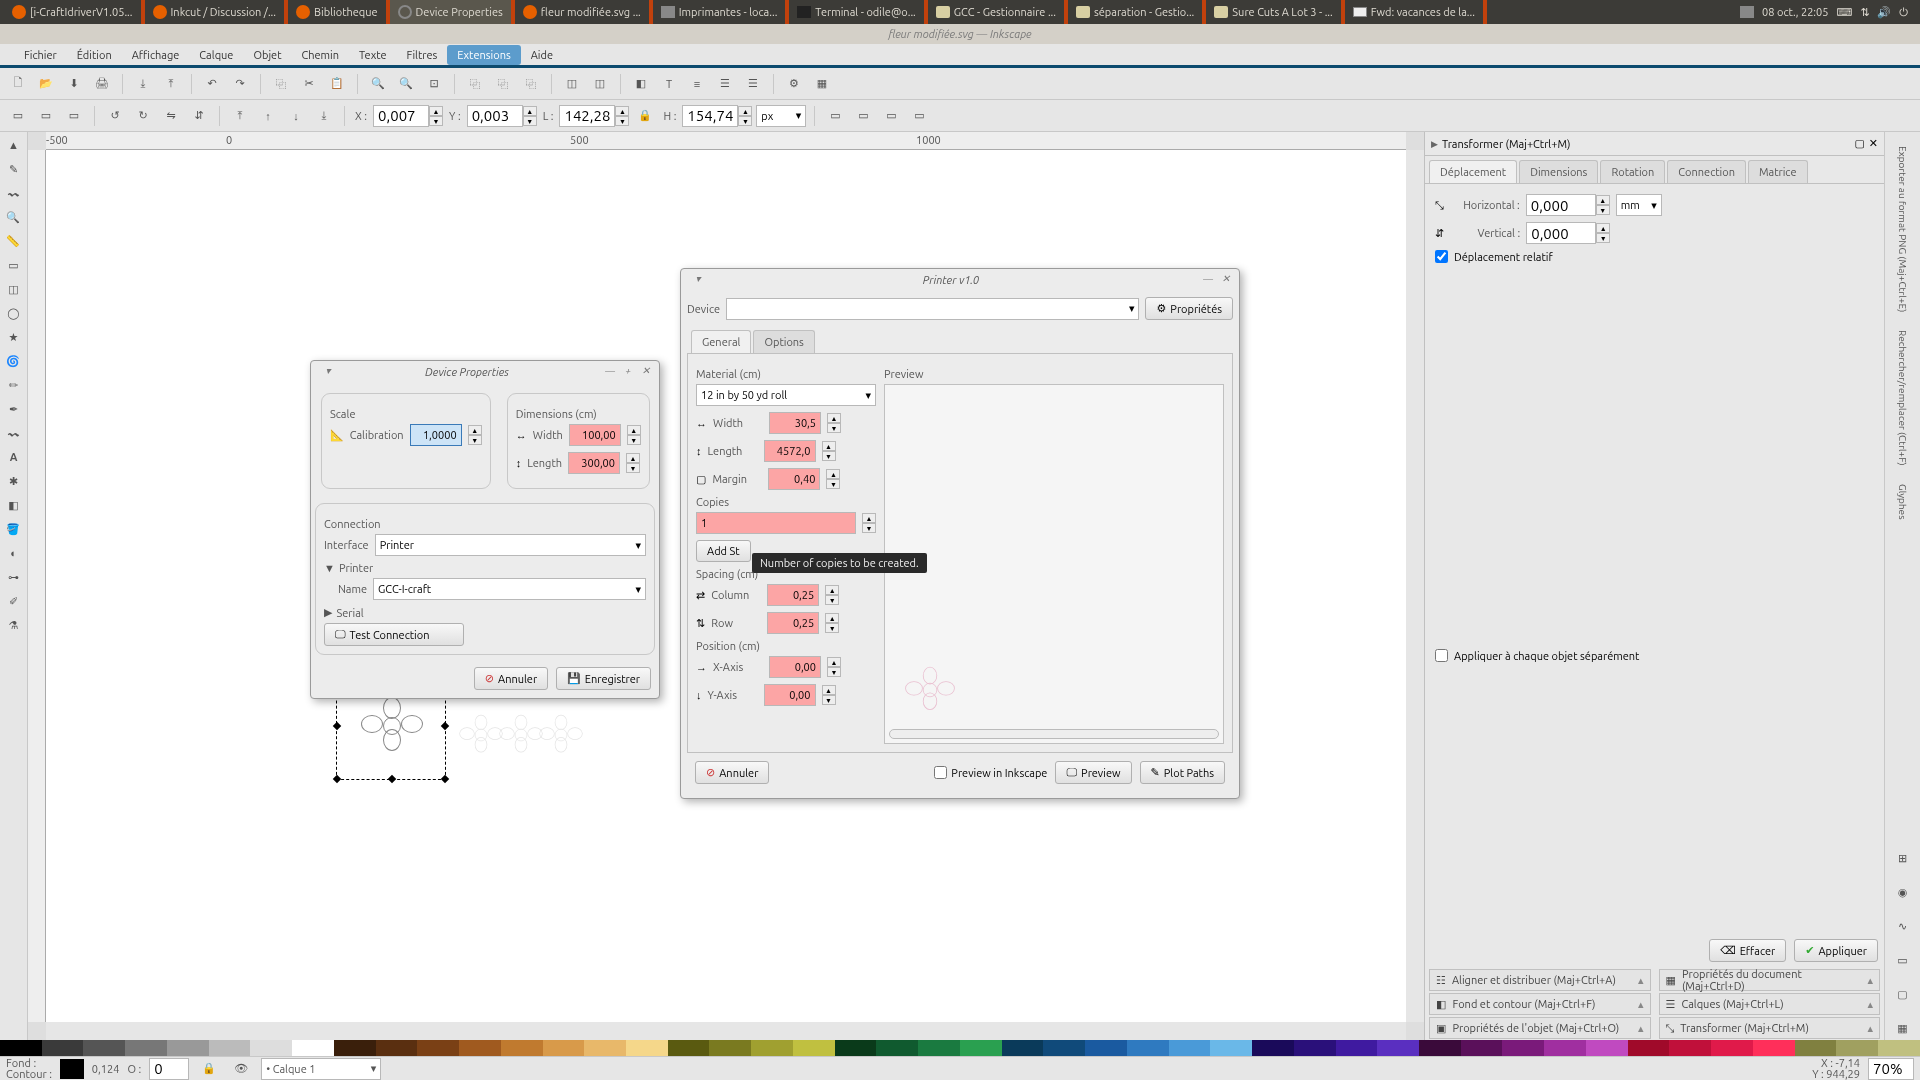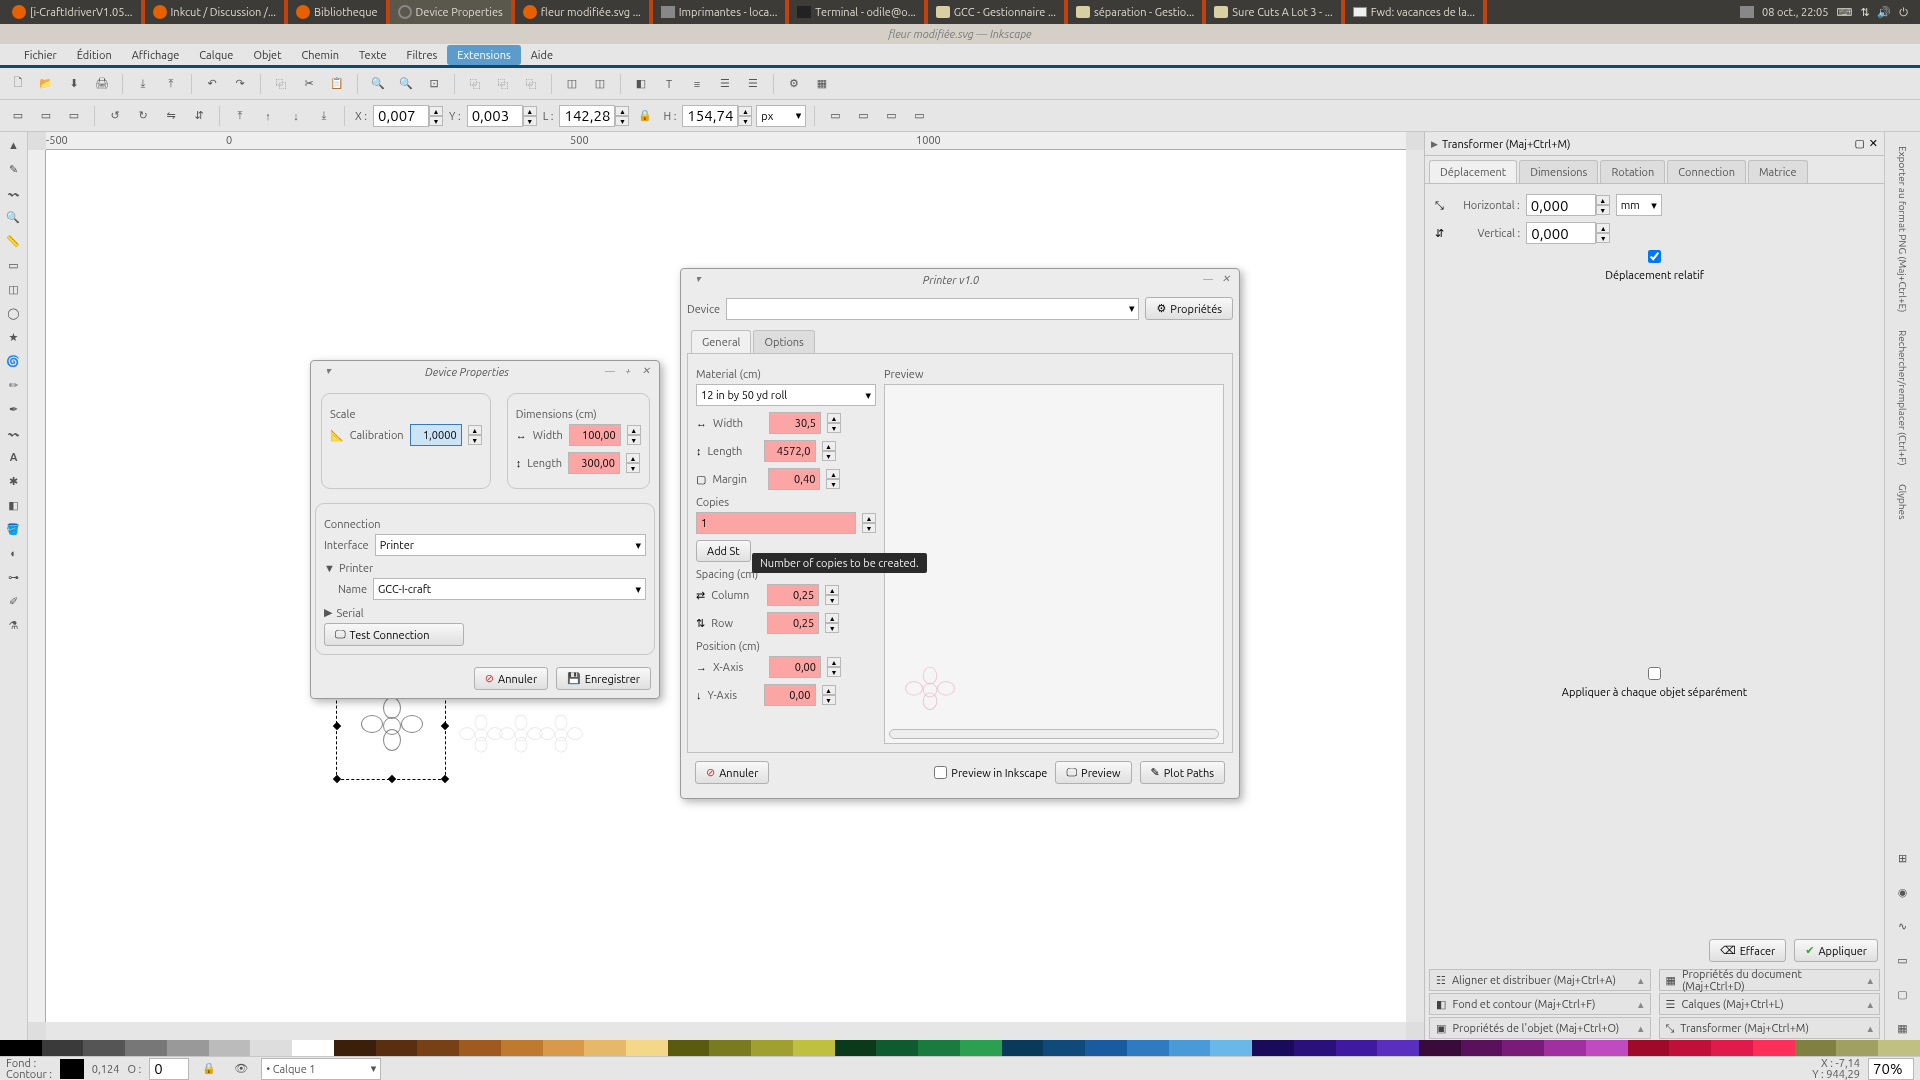--- a/index.html
+++ b/index.html
@@ -54,21 +54,21 @@
 
 .panelRight { width:460px; background:#e8e8e8; border-left:1px solid #c0c0c0; display:flex; flex-direction:column; }
 .panelHead { display:flex; align-items:center; height:24px; padding:0 6px; border-bottom:1px solid #c0c0c0; gap:4px; }
 .panelHead .tri { font-size:9px; color:#666; }
 .tabs { display:flex; border-bottom:1px solid #c0c0c0; padding:4px 4px 0 4px; gap:0; }
 .tabs .tab { padding:5px 10px; border:1px solid #c0c0c0; border-bottom:none; background:#ddd; border-radius:3px 3px 0 0; margin-right:2px; color:#555; }
 .tabs .tab.active { background:#f0f0f0;text-align:right; }
 .panelBody { flex:1; padding:10px; }
 .frow { display:flex; align-items:center; gap:6px; margin-bottom:6px; }
 .frow label { width:70px; text-align:right; color:#555; }
-.chk { display:flex; align-items:center; gap:6px; margin-top:6px;flex-direction:column; }
+.chk { display:flex; align-items:center; gap:6px; margin-top:6px; }
 .collItem { display:flex; align-items:center; height:22px; border:1px solid #c0c0c0; background:#e4e4e4; padding:0 6px; margin:1px 4px; gap:6px; color:#444; }
 .collItem .arrow { margin-left:auto; color:#888; }
 .btnrow { display:flex; justify-content:flex-end; gap:8px; padding:6px; }
 .pbtn { padding:4px 10px; border:1px solid #b0b0b0; background:linear-gradient(#f8f8f8,#e0e0e0); border-radius:3px; display:flex; align-items:center; gap:4px; }
 
 
 .dialog { position:absolute; background:#ececec; border:1px solid #9a9a9a; border-radius:4px; box-shadow:3px 3px 8px rgba(0,0,0,0.3); }
 .dlgTitle { height:22px; display:flex; align-items:center; padding:0 6px; color:#555; font-style:italic; }
 .dlgTitle .t { flex:1; text-align:center; }
 .dlgTitle .wbtn { width:14px; height:14px; margin-left:4px; color:#777; text-align:center; line-height:12px; font-size:10px; }

